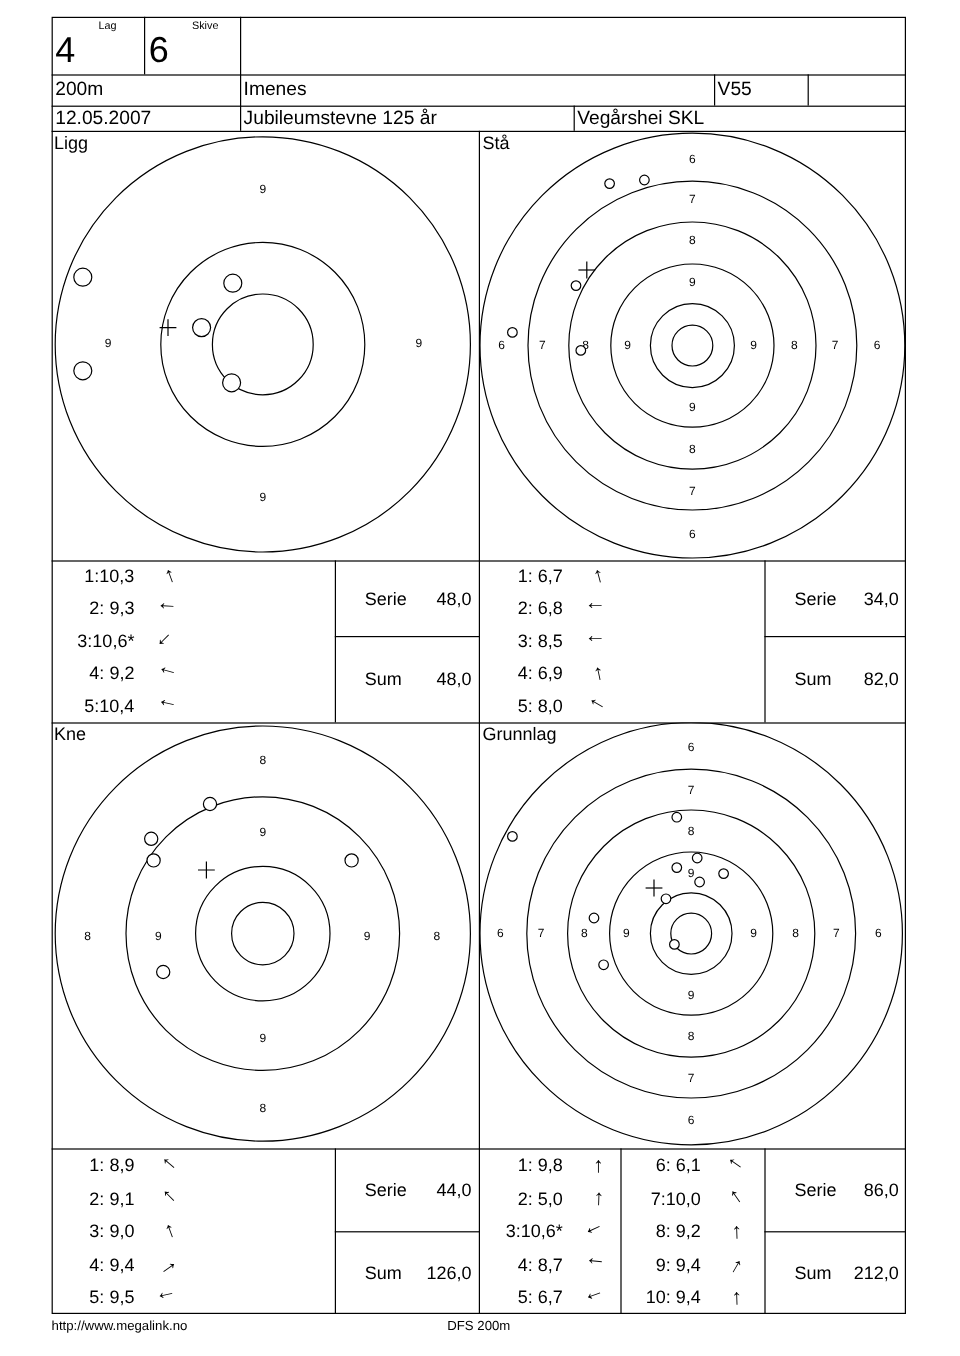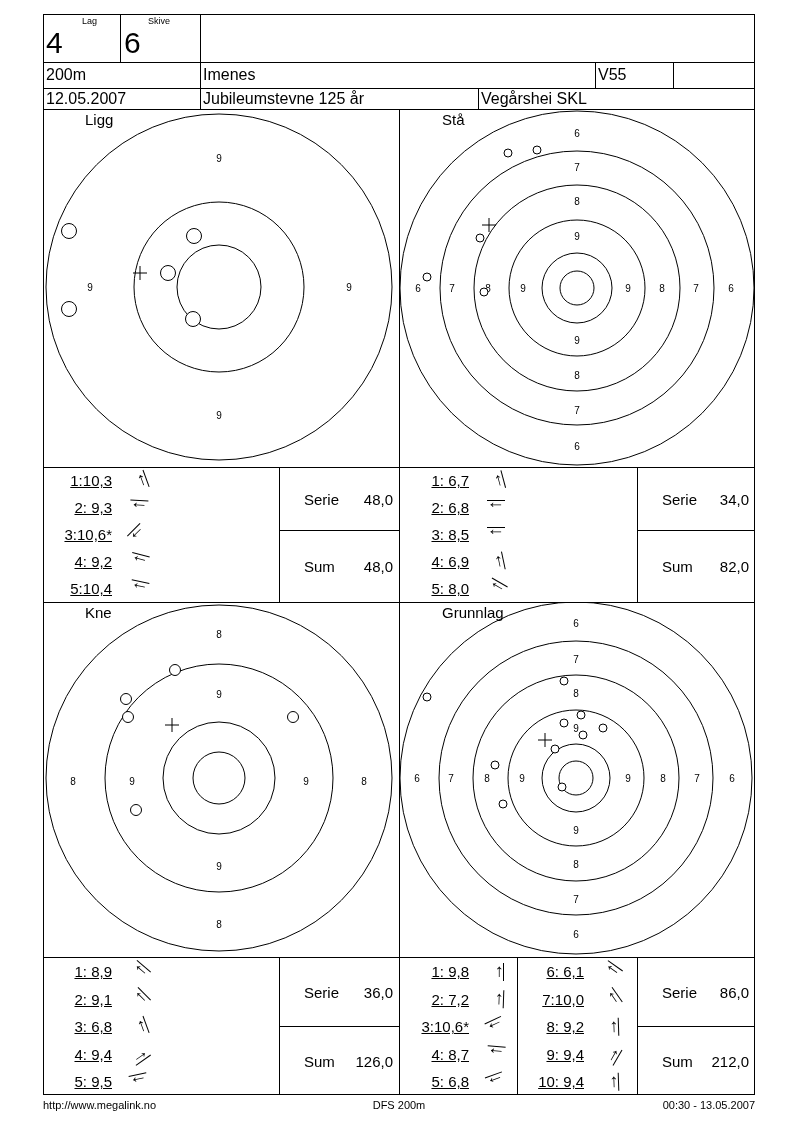--- a/index.html
+++ b/index.html
@@ -5,23 +5,23 @@
   html,body{margin:0;padding:0;background:#fff;}
   .page{position:relative;width:800px;height:1130px;background:#fff;color:#000;
         font-family:"Liberation Sans",sans-serif;overflow:hidden;}
   .abs{position:absolute;}
   .line{position:absolute;background:#000;}
   .frame{position:absolute;left:43px;top:14px;width:712px;height:1081px;
          border:1px solid #000;box-sizing:border-box;}
   .tiny{font-size:9px;line-height:9px;padding-left:36px;}
   .big{font-size:30px;line-height:30px;white-space:nowrap;}
   .med{font-size:16px;line-height:16px;white-space:nowrap;}
-  .plabel{font-size:15px;line-height:15px;padding-left:40px;}
+  .plabel{font-size:15px;line-height:15px;}
   .shots{display:flex;flex-direction:column;}
-  .shot-row{height:27px;display:flex;align-items:center;text-decoration:underline;}
+  .shot-row{height:27px;display:flex;align-items:center;}
   .shots.tall .shot-row{height:27.5px;}
   .shot-text{display:inline-block;width:56px;text-align:right;font-size:15px;white-space:pre;}
   .shot-arrow{display:inline-block;width:22px;margin-left:16px;font-size:18px;line-height:18px;
               text-align:center;transform-origin:50% 50%;}
   .scorebox{position:absolute;display:flex;align-items:center;font-size:15px;}
   .scorebox .lab{margin-left:24px;}
   .scorebox .val{margin-left:auto;margin-right:6px;}
   .footer-txt{font-size:11px;line-height:12px;white-space:nowrap;text-align:center;}
   svg{position:absolute;font-family:"Liberation Sans",sans-serif;}
   svg text{font-size:10px;}
@@ -51,21 +51,21 @@
   <div class="line" style="left:279px;top:957px;width:1px;height:138px"></div>
   <div class="line" style="left:517px;top:957px;width:1px;height:138px"></div>
   <div class="line" style="left:637px;top:957px;width:1px;height:138px"></div>
   <div class="line" style="left:279px;top:530px;width:121px;height:1px"></div>
   <div class="line" style="left:637px;top:530px;width:118px;height:1px"></div>
   <div class="line" style="left:279px;top:1026px;width:121px;height:1px"></div>
   <div class="line" style="left:637px;top:1026px;width:118px;height:1px"></div>
 
   <div class="abs tiny" style="left:46px;top:17px">Lag</div>
   <div class="abs big" style="left:46px;top:28px">4</div>
-  <div class="abs tiny" style="left:112px;top:17px">Skive</div>
+  <div class="abs tiny" style="left:124px;top:17px">Skive</div>
   <div class="abs big" style="left:124px;top:28px">6</div>
   <div class="abs med" style="left:46px;top:67px">200m</div>
   <div class="abs med" style="left:203px;top:67px">Imenes</div>
   <div class="abs med" style="left:598px;top:67px">V55</div>
   <div class="abs med" style="left:46px;top:91px">12.05.2007</div>
   <div class="abs med" style="left:203px;top:91px">Jubileumstevne 125 år</div>
   <div class="abs med" style="left:481px;top:91px">Vegårshei SKL</div>
 
   <div class="abs plabel" style="left:45px;top:112px">Ligg</div>
   <div class="abs plabel" style="left:402px;top:112px">Stå</div>
@@ -224,51 +224,51 @@
   <div class="abs shots tall" style="left:56px;top:958px">
       <div class="shot-row">
         <span class="shot-text">1: 8,9</span>
         <span class="shot-arrow" style="transform: rotate(220deg);">→</span>
       </div>
       <div class="shot-row">
         <span class="shot-text">2: 9,1</span>
         <span class="shot-arrow" style="transform: rotate(225deg);">→</span>
       </div>
       <div class="shot-row">
-        <span class="shot-text">3: 6,8</span>
+        <span class="shot-text">3: 9,0</span>
         <span class="shot-arrow" style="transform: rotate(250deg);">→</span>
       </div>
       <div class="shot-row">
         <span class="shot-text">4: 9,4</span>
         <span class="shot-arrow" style="transform: rotate(325deg);">→</span>
       </div>
       <div class="shot-row">
         <span class="shot-text">5: 9,5</span>
         <span class="shot-arrow" style="transform: rotate(168deg);">→</span>
       </div>
     </div>
   <div class="abs shots tall" style="left:413px;top:958px">
       <div class="shot-row">
         <span class="shot-text">1: 9,8</span>
         <span class="shot-arrow" style="transform: rotate(270deg);">→</span>
       </div>
       <div class="shot-row">
-        <span class="shot-text">2: 7,2</span>
+        <span class="shot-text">2: 5,0</span>
         <span class="shot-arrow" style="transform: rotate(272deg);">→</span>
       </div>
       <div class="shot-row">
         <span class="shot-text">3:10,6*</span>
         <span class="shot-arrow" style="transform: rotate(155deg);">→</span>
       </div>
       <div class="shot-row">
         <span class="shot-text">4: 8,7</span>
         <span class="shot-arrow" style="transform: rotate(185deg);">→</span>
       </div>
       <div class="shot-row">
-        <span class="shot-text">5: 6,8</span>
+        <span class="shot-text">5: 6,7</span>
         <span class="shot-arrow" style="transform: rotate(160deg);">→</span>
       </div>
     </div>
   <div class="abs shots tall" style="left:528px;top:958px">
       <div class="shot-row">
         <span class="shot-text">6: 6,1</span>
         <span class="shot-arrow" style="transform: rotate(215deg);">→</span>
       </div>
       <div class="shot-row">
         <span class="shot-text">7:10,0</span>
@@ -299,32 +299,31 @@
   <div class="scorebox" style="left:638px;top:468px;width:117px;height:62px">
     <span class="lab">Serie</span>
     <span class="val">34,0</span>
   </div>
   <div class="scorebox" style="left:638px;top:531px;width:117px;height:71px">
     <span class="lab">Sum</span>
     <span class="val">82,0</span>
   </div>
   <div class="scorebox" style="left:280px;top:958px;width:119px;height:68px">
     <span class="lab">Serie</span>
-    <span class="val">36,0</span>
+    <span class="val">44,0</span>
   </div>
   <div class="scorebox" style="left:280px;top:1027px;width:119px;height:68px">
     <span class="lab">Sum</span>
     <span class="val">126,0</span>
   </div>
   <div class="scorebox" style="left:638px;top:958px;width:117px;height:68px">
     <span class="lab">Serie</span>
     <span class="val">86,0</span>
   </div>
   <div class="scorebox" style="left:638px;top:1027px;width:117px;height:68px">
     <span class="lab">Sum</span>
     <span class="val">212,0</span>
   </div>
 
   <div class="abs footer-txt" style="left:43px;top:1099px">http://www.megalink.no</div>
   <div class="abs footer-txt" style="left:43px;top:1099px;width:712px;">DFS 200m</div>
-  <div class="abs footer-txt" style="left:43px;top:1099px;width:712px;text-align:right">00:30 - 13.05.2007</div>
 
 </div>
 
 </body></html>

